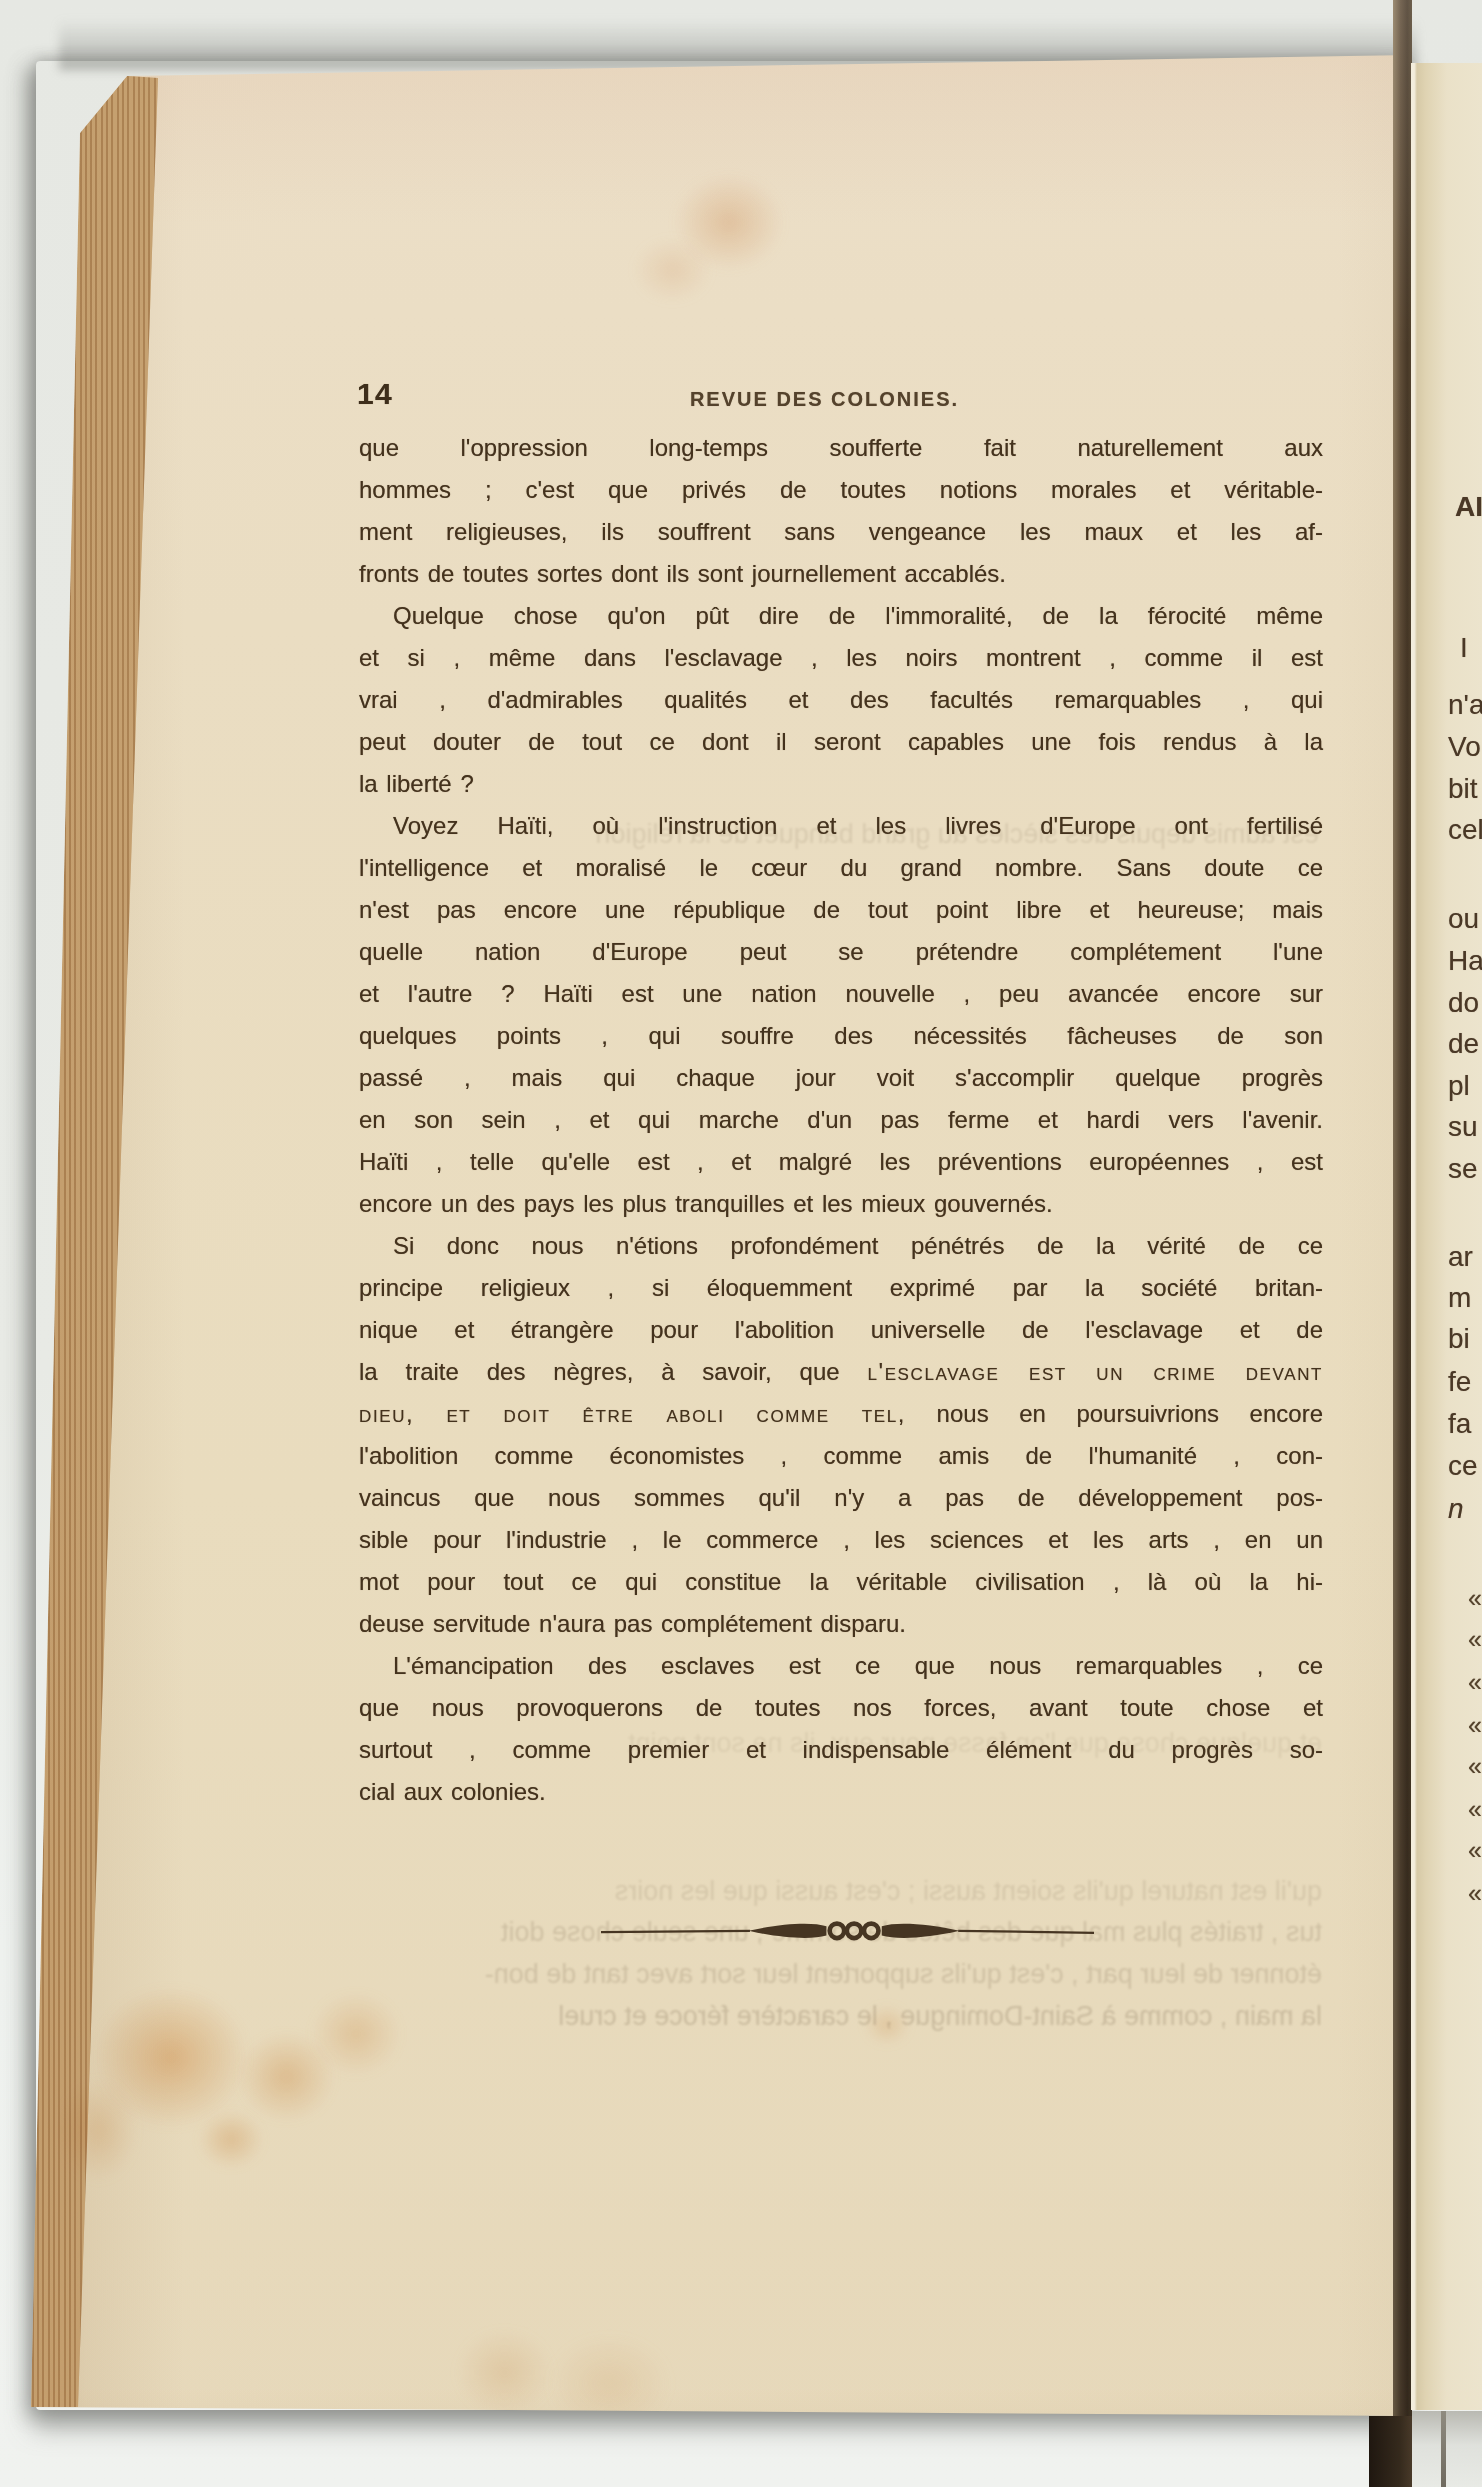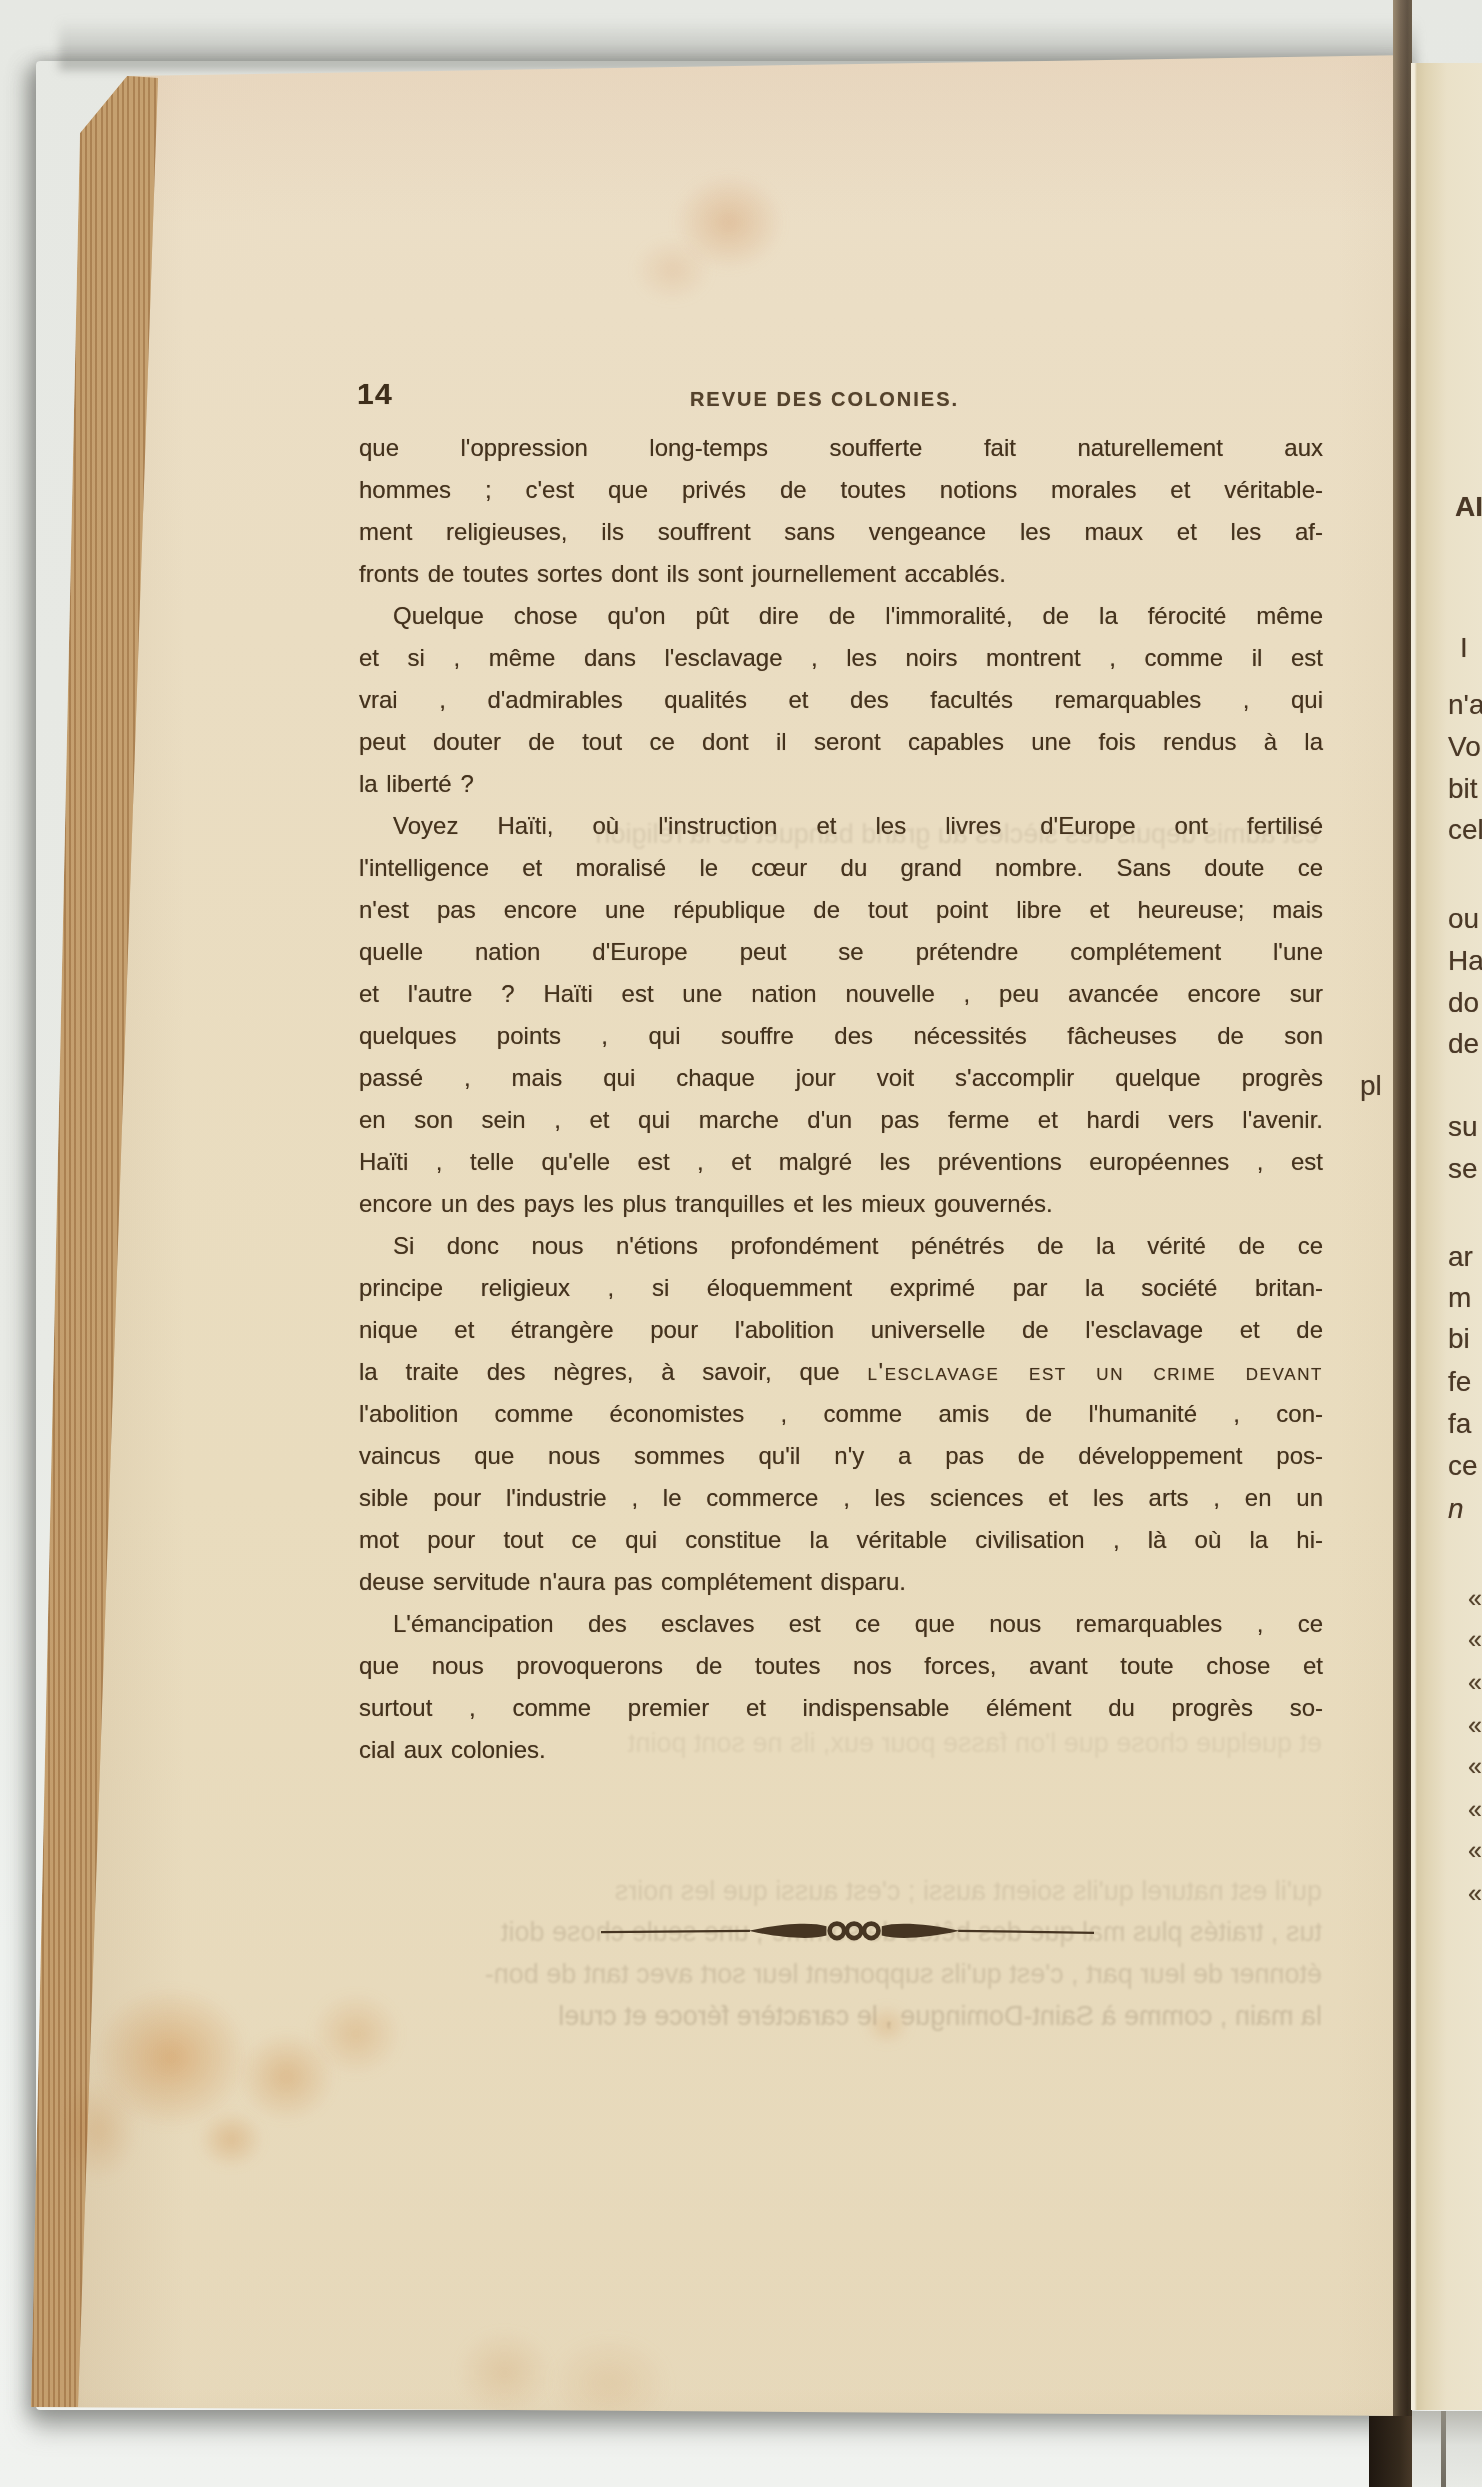--- a/index.html
+++ b/index.html
@@ -147,20 +147,21 @@
           <div class="line">passé , mais qui chaque jour voit s'accomplir quelque progrès</div>
           <div class="line">en son sein , et qui marche d'un pas ferme et hardi vers l'avenir.</div>
           <div class="line">Haïti , telle qu'elle est , et malgré les préventions européennes , est</div>
           <div class="line last">encore un des pays les plus tranquilles et les mieux gouvernés.</div>
         </div>
         <div class="para">
           <div class="line indent">Si donc nous n'étions profondément pénétrés de la vérité de ce</div>
           <div class="line">principe religieux , si éloquemment exprimé par la société britan-</div>
           <div class="line">nique et étrangère pour l'abolition universelle de l'esclavage et de</div>
           <div class="line"><span>la traite des nègres, à savoir, que </span><span class="sc">l'esclavage est un crime devant</span></div>
+          <div class="line"><span class="sc">dieu, et doit être aboli comme tel,</span><span> nous en poursuivrions encore</span></div>
           <div class="line">l'abolition comme économistes , comme amis de l'humanité , con-</div>
           <div class="line">vaincus que nous sommes qu'il n'y a pas de développement pos-</div>
           <div class="line">sible pour l'industrie , le commerce , les sciences et les arts , en un</div>
           <div class="line">mot pour tout ce qui constitue la véritable civilisation , là où la hi-</div>
           <div class="line last">deuse servitude n'aura pas complétement disparu.</div>
         </div>
         <div class="para">
           <div class="line indent">L'émancipation des esclaves est ce que nous remarquables , ce</div>
           <div class="line">que nous provoquerons de toutes nos forces, avant toute chose et</div>
           <div class="line">surtout , comme premier et indispensable élément du progrès so-</div>
@@ -189,21 +190,21 @@
       <div class="fragment bold" style="left: 1455px; top: 493px;">AI</div>
       <div class="fragment" style="left: 1460px; top: 634px;">I</div>
       <div class="fragment" style="left: 1448px; top: 691px;">n'a</div>
       <div class="fragment" style="left: 1448px; top: 733px;">Vo</div>
       <div class="fragment" style="left: 1448px; top: 775px;">bit</div>
       <div class="fragment" style="left: 1448px; top: 816px;">cel</div>
       <div class="fragment" style="left: 1448px; top: 905px;">ou</div>
       <div class="fragment" style="left: 1448px; top: 947px;">Ha</div>
       <div class="fragment" style="left: 1448px; top: 989px;">do</div>
       <div class="fragment" style="left: 1448px; top: 1030px;">de</div>
-      <div class="fragment" style="left: 1360px; top: 1072px;">pl</div>
+      <div class="fragment" style="left: 1448px; top: 1072px;">pl</div>
       <div class="fragment" style="left: 1448px; top: 1113px;">su</div>
       <div class="fragment" style="left: 1448px; top: 1155px;">se</div>
       <div class="fragment" style="left: 1448px; top: 1243px;">ar</div>
       <div class="fragment" style="left: 1448px; top: 1284px;">m</div>
       <div class="fragment" style="left: 1448px; top: 1325px;">bi</div>
       <div class="fragment" style="left: 1448px; top: 1368px;">fe</div>
       <div class="fragment" style="left: 1448px; top: 1410px;">fa</div>
       <div class="fragment" style="left: 1448px; top: 1452px;">ce</div>
       <div class="fragment italic" style="left: 1448px; top: 1495px;">n</div>
       <div class="fragment quote" style="left: 1468px; top: 1586px;">«</div>

